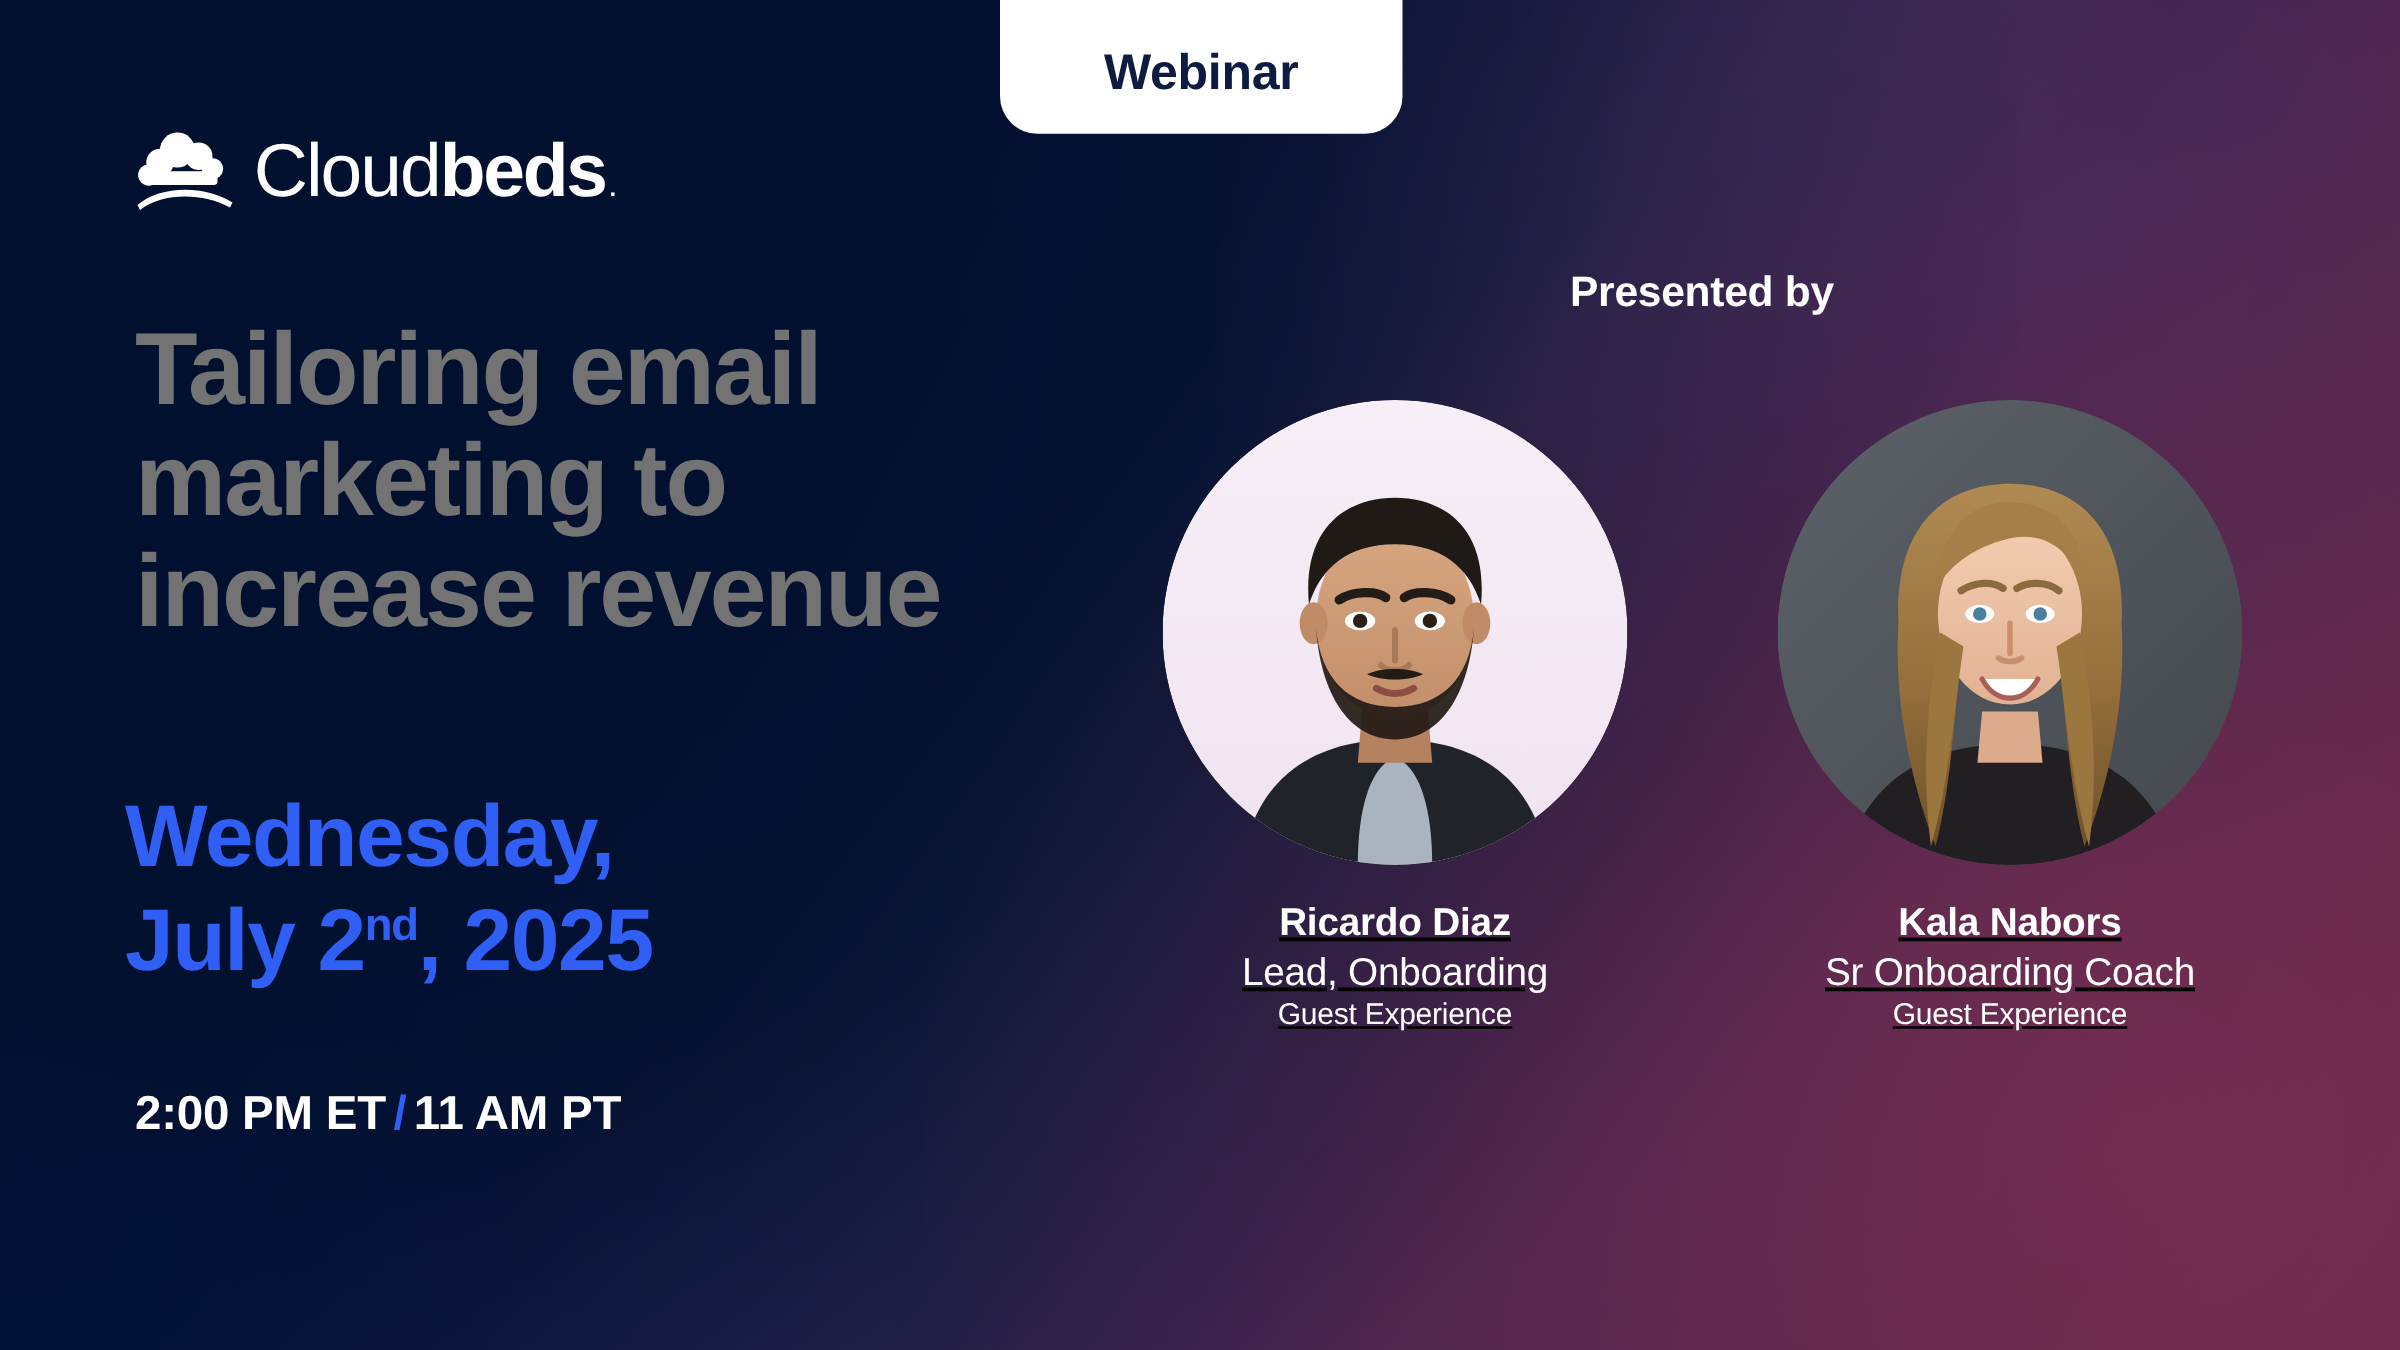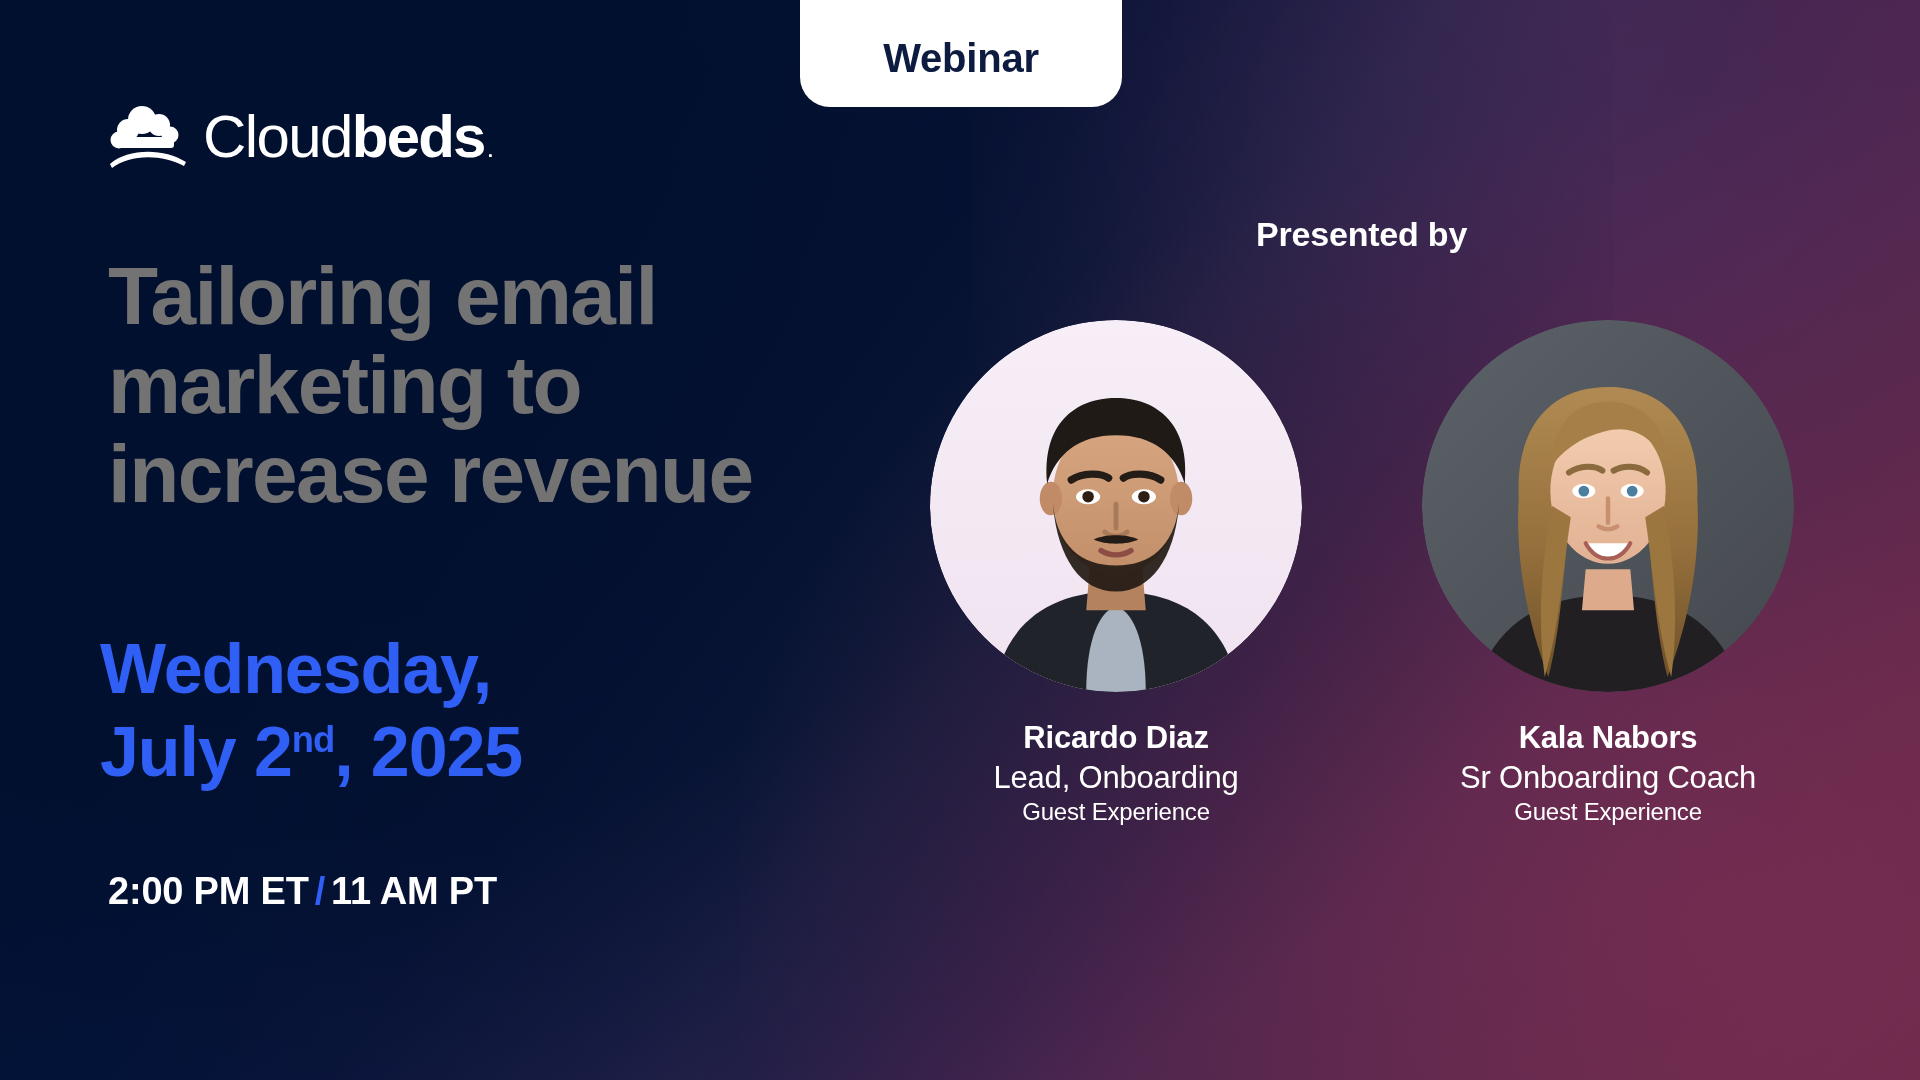--- a/index.html
+++ b/index.html
@@ -189,20 +189,21 @@
 
   
   .speakers {
     position: absolute;
     left: 930px;
     top: 320px;
     width: 900px;
     display: flex;
     justify-content: flex-start;
     gap: 120px;
+    text-decoration: underline;
   }
   .speaker {
     width: 372px;
     display: flex;
     flex-direction: column;
     align-items: center;
   }
   .avatar {
     width: 372px;
     height: 372px;

